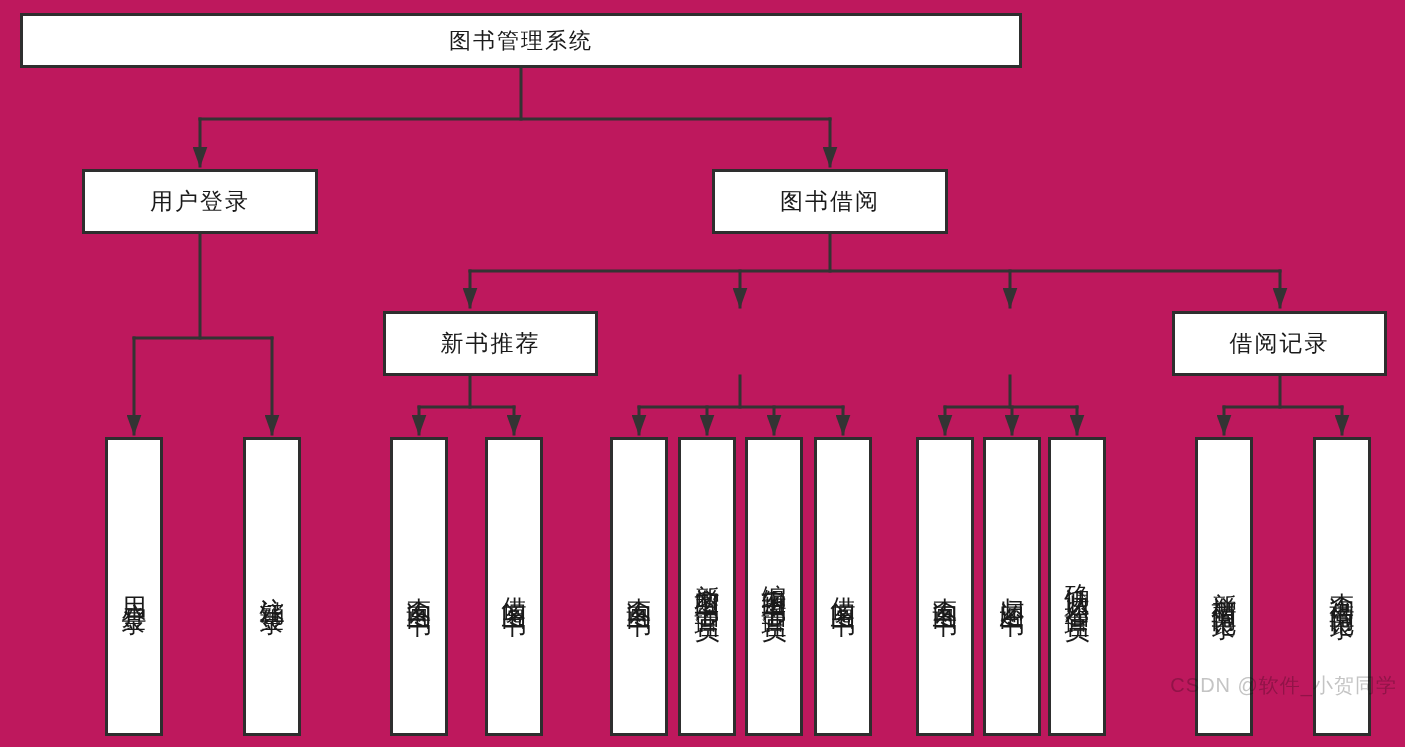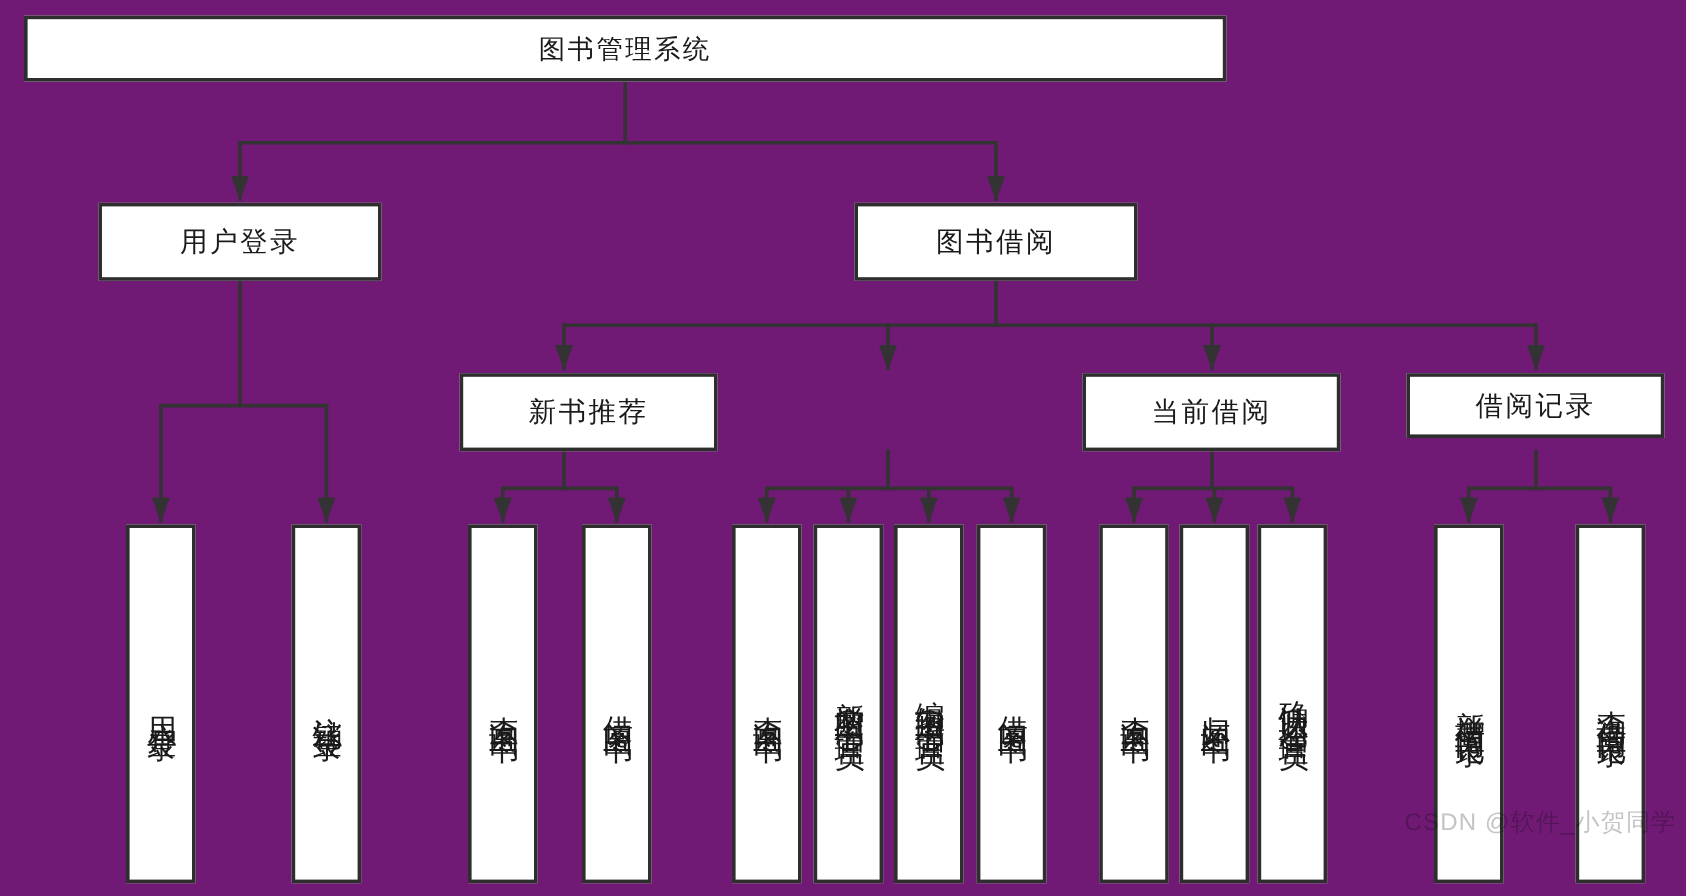--- a/index.html
+++ b/index.html
@@ -1,17 +1,17 @@
 <!DOCTYPE html>
 <html><head>
 <meta charset="utf-8">
 <style>
   html,body{margin:0;padding:0;background:#ffffff;}
   #canvas{
-    position:relative;width:1405px;height:747px;background:#701a75;
+    position:relative;width:1405px;height:747px;background:#be185d;
     font-family:"Liberation Sans","DejaVu Sans",sans-serif;overflow:hidden;
   }
   .box{
     position:absolute;box-sizing:border-box;background:#ffffff;
     border:3px solid #2e2e2e;color:#1a1a1a;
     display:flex;align-items:center;justify-content:center;
     z-index:2;
   }
   .h-label{font-size:23px;letter-spacing:2px;line-height:1;}
   .root-label{font-size:22px;letter-spacing:2px;}
@@ -81,22 +81,21 @@
       <path d="M1342,407 V434" marker-end="url(#arrow)"></path>
     </g>
   </svg>
 
   <div class="box root-label" style="left:20px;top:13px;width:1002px;height:55px;">图书管理系统</div>
 
   <div class="box h-label" style="left:82px;top:169px;width:236px;height:65px;">用户登录</div>
   <div class="box h-label" style="left:712px;top:169px;width:236px;height:65px;">图书借阅</div>
 
   <div class="box h-label" style="left:363px;top:311px;width:215px;height:65px;margin-left:20px;">新书推荐</div>
-  <div class="box h-label" style="left:902px;top:311px;width:215px;height:65px;">当前借阅</div>
-  <div class="box h-label" style="left:1172px;top:311px;width:215px;height:54px;">借阅记录</div>
+  <div class="box h-label" style="left:1172px;top:311px;width:215px;height:65px;">借阅记录</div>
 
   <div class="box leaf" style="left:105px;">用户登录</div>
   <div class="box leaf" style="left:243px;">注销登录</div>
   <div class="box leaf" style="left:390px;">查询图书</div>
   <div class="box leaf" style="left:485px;">借阅图书</div>
   <div class="box leaf" style="left:610px;">查询图书</div>
   <div class="box leaf" style="left:678px;">新增图书（管理员）</div>
   <div class="box leaf" style="left:745px;">编辑图书（管理员）</div>
   <div class="box leaf" style="left:814px;">借阅图书</div>
   <div class="box leaf" style="left:916px;">查询图书</div>

